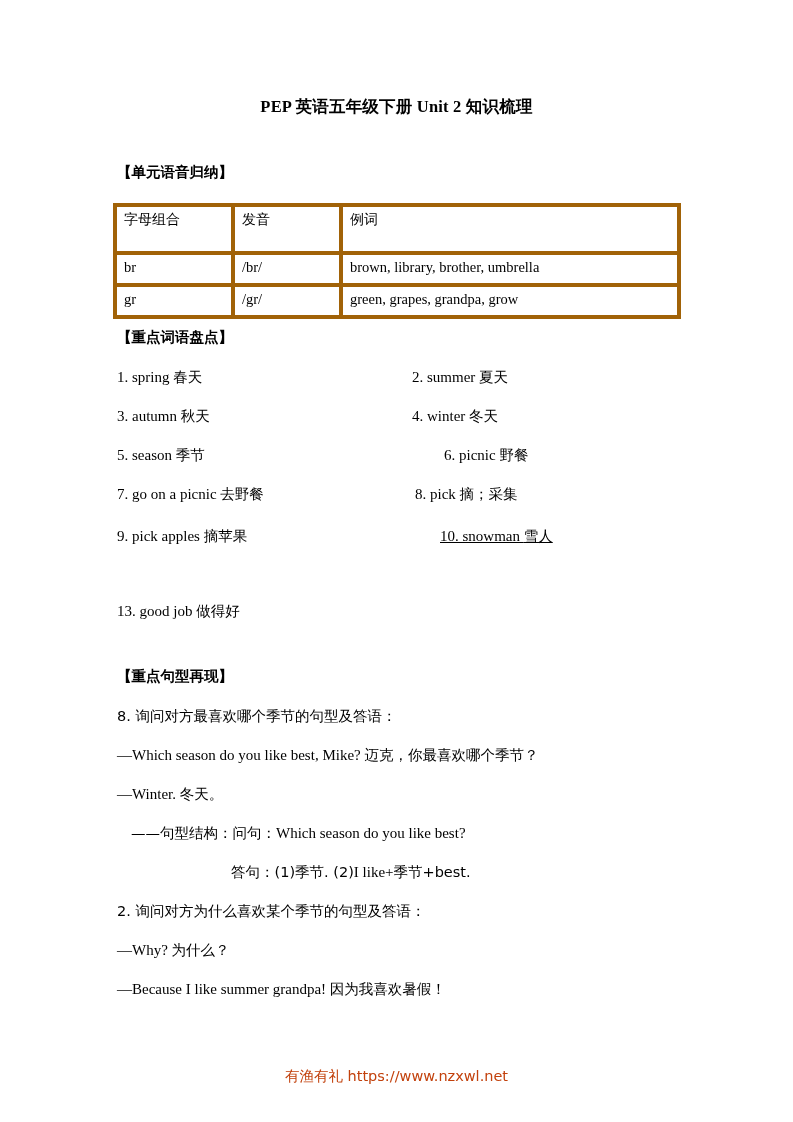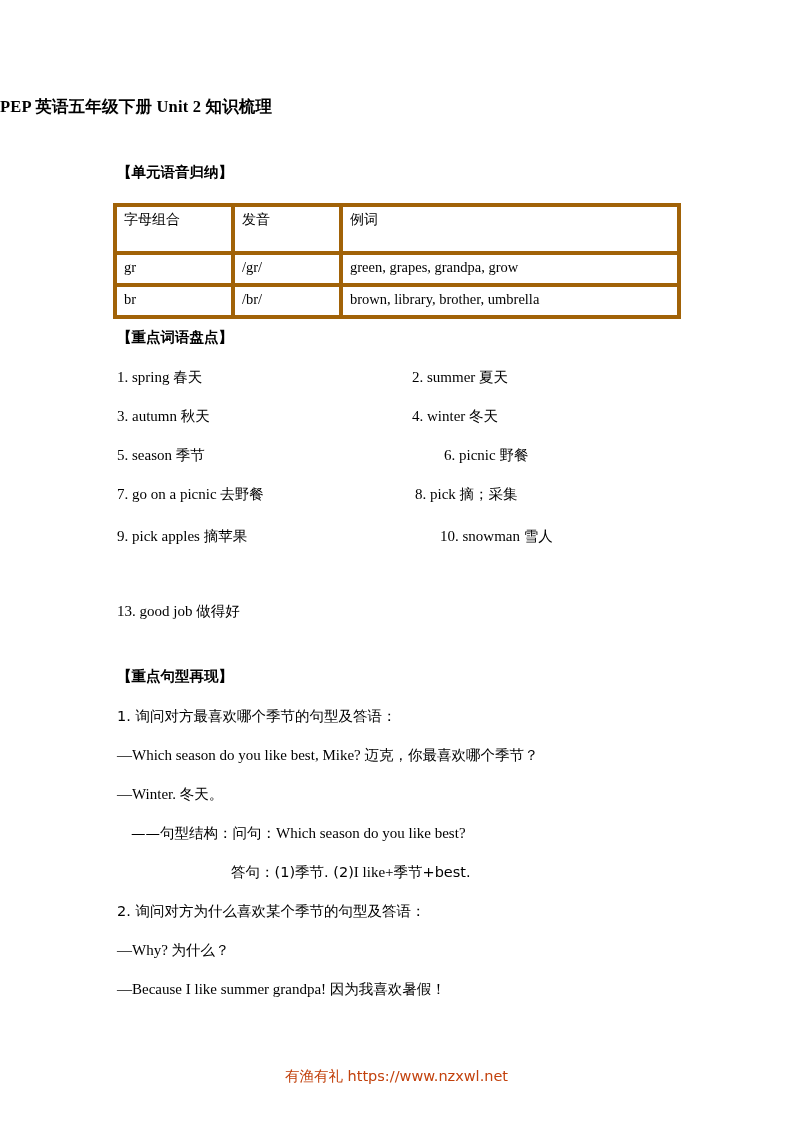--- a/index.html
+++ b/index.html
@@ -21,20 +21,21 @@
     height: 1122px;
     box-sizing: border-box;
   }
 
   
   .doc-title {
     position: absolute;
     left: 0;
     top: 96px;
     width: 793px;
+    text-align: center;
     font-size: 16.5px;
     font-weight: bold;
     letter-spacing: 0.2px;
     white-space: nowrap;
   }
 
   
   .section-heading {
     position: absolute;
     left: 117px;
@@ -143,29 +144,29 @@
   <div class="section-heading" id="heading-phonics">【单元语音归纳】</div>
 
   <table class="phonics-table">
     <tbody>
       <tr class="header-row">
         <td class="col-combo">字母组合</td>
         <td class="col-sound">发音</td>
         <td>例词</td>
       </tr>
       <tr class="body-row">
+        <td class="col-combo">br</td>
+        <td class="col-sound">/br/</td>
+        <td>brown, library, brother, umbrella</td>
+      </tr>
+      <tr class="body-row">
         <td class="col-combo">gr</td>
         <td class="col-sound">/gr/</td>
         <td>green, grapes, grandpa, grow</td>
       </tr>
-      <tr class="body-row">
-        <td class="col-combo">br</td>
-        <td class="col-sound">/br/</td>
-        <td>brown, library, brother, umbrella</td>
-      </tr>
     </tbody>
   </table>
 
   <div class="section-heading" id="heading-words">【重点词语盘点】</div>
 
   <div class="word-list">
 
     <div class="word-row" style="top:0px;">
       <div class="word-cell left">
         <span>1. spring  </span><span class="cn">春天</span>
@@ -199,40 +200,40 @@
       </div>
       <div class="word-cell right" style="left:415px;">
         <span>8. pick </span><span class="cn">摘；采集</span>
       </div>
     </div>
 
     <div class="word-row" style="top:159px;">
       <div class="word-cell left">
         <span>9. pick apples  </span><span class="cn">摘苹果</span>
       </div>
-      <div class="word-cell right" style="left:440px;">
+      <div class="word-cell right" style="left:440px;text-decoration:underline;">
         <span>10. snowman  </span><span class="cn">雪人</span>
       </div>
     </div>
 
 
     <div class="word-row" style="top:234px;">
       <div class="word-cell left">
         <span>13. good job </span><span class="cn">做得好</span>
       </div>
     </div>
 
   </div>
 
   <div class="section-heading" id="heading-sentences">【重点句型再现】</div>
 
   <div class="sentence-block">
 
     <div class="sentence-line" style="top:0px;">
-      <span class="cn">1. 询问对方最喜欢哪个季节的句型及答语：</span>
+      <span class="cn">8. 询问对方最喜欢哪个季节的句型及答语：</span>
     </div>
 
     <div class="sentence-line" style="top:39px;">
       <span>—Which season do you like best, Mike?  </span><span class="cn">迈克，你最喜欢哪个季节？</span>
     </div>
 
     <div class="sentence-line" style="top:78px;">
       <span>—Winter.  </span><span class="cn">冬天。</span>
     </div>
 

